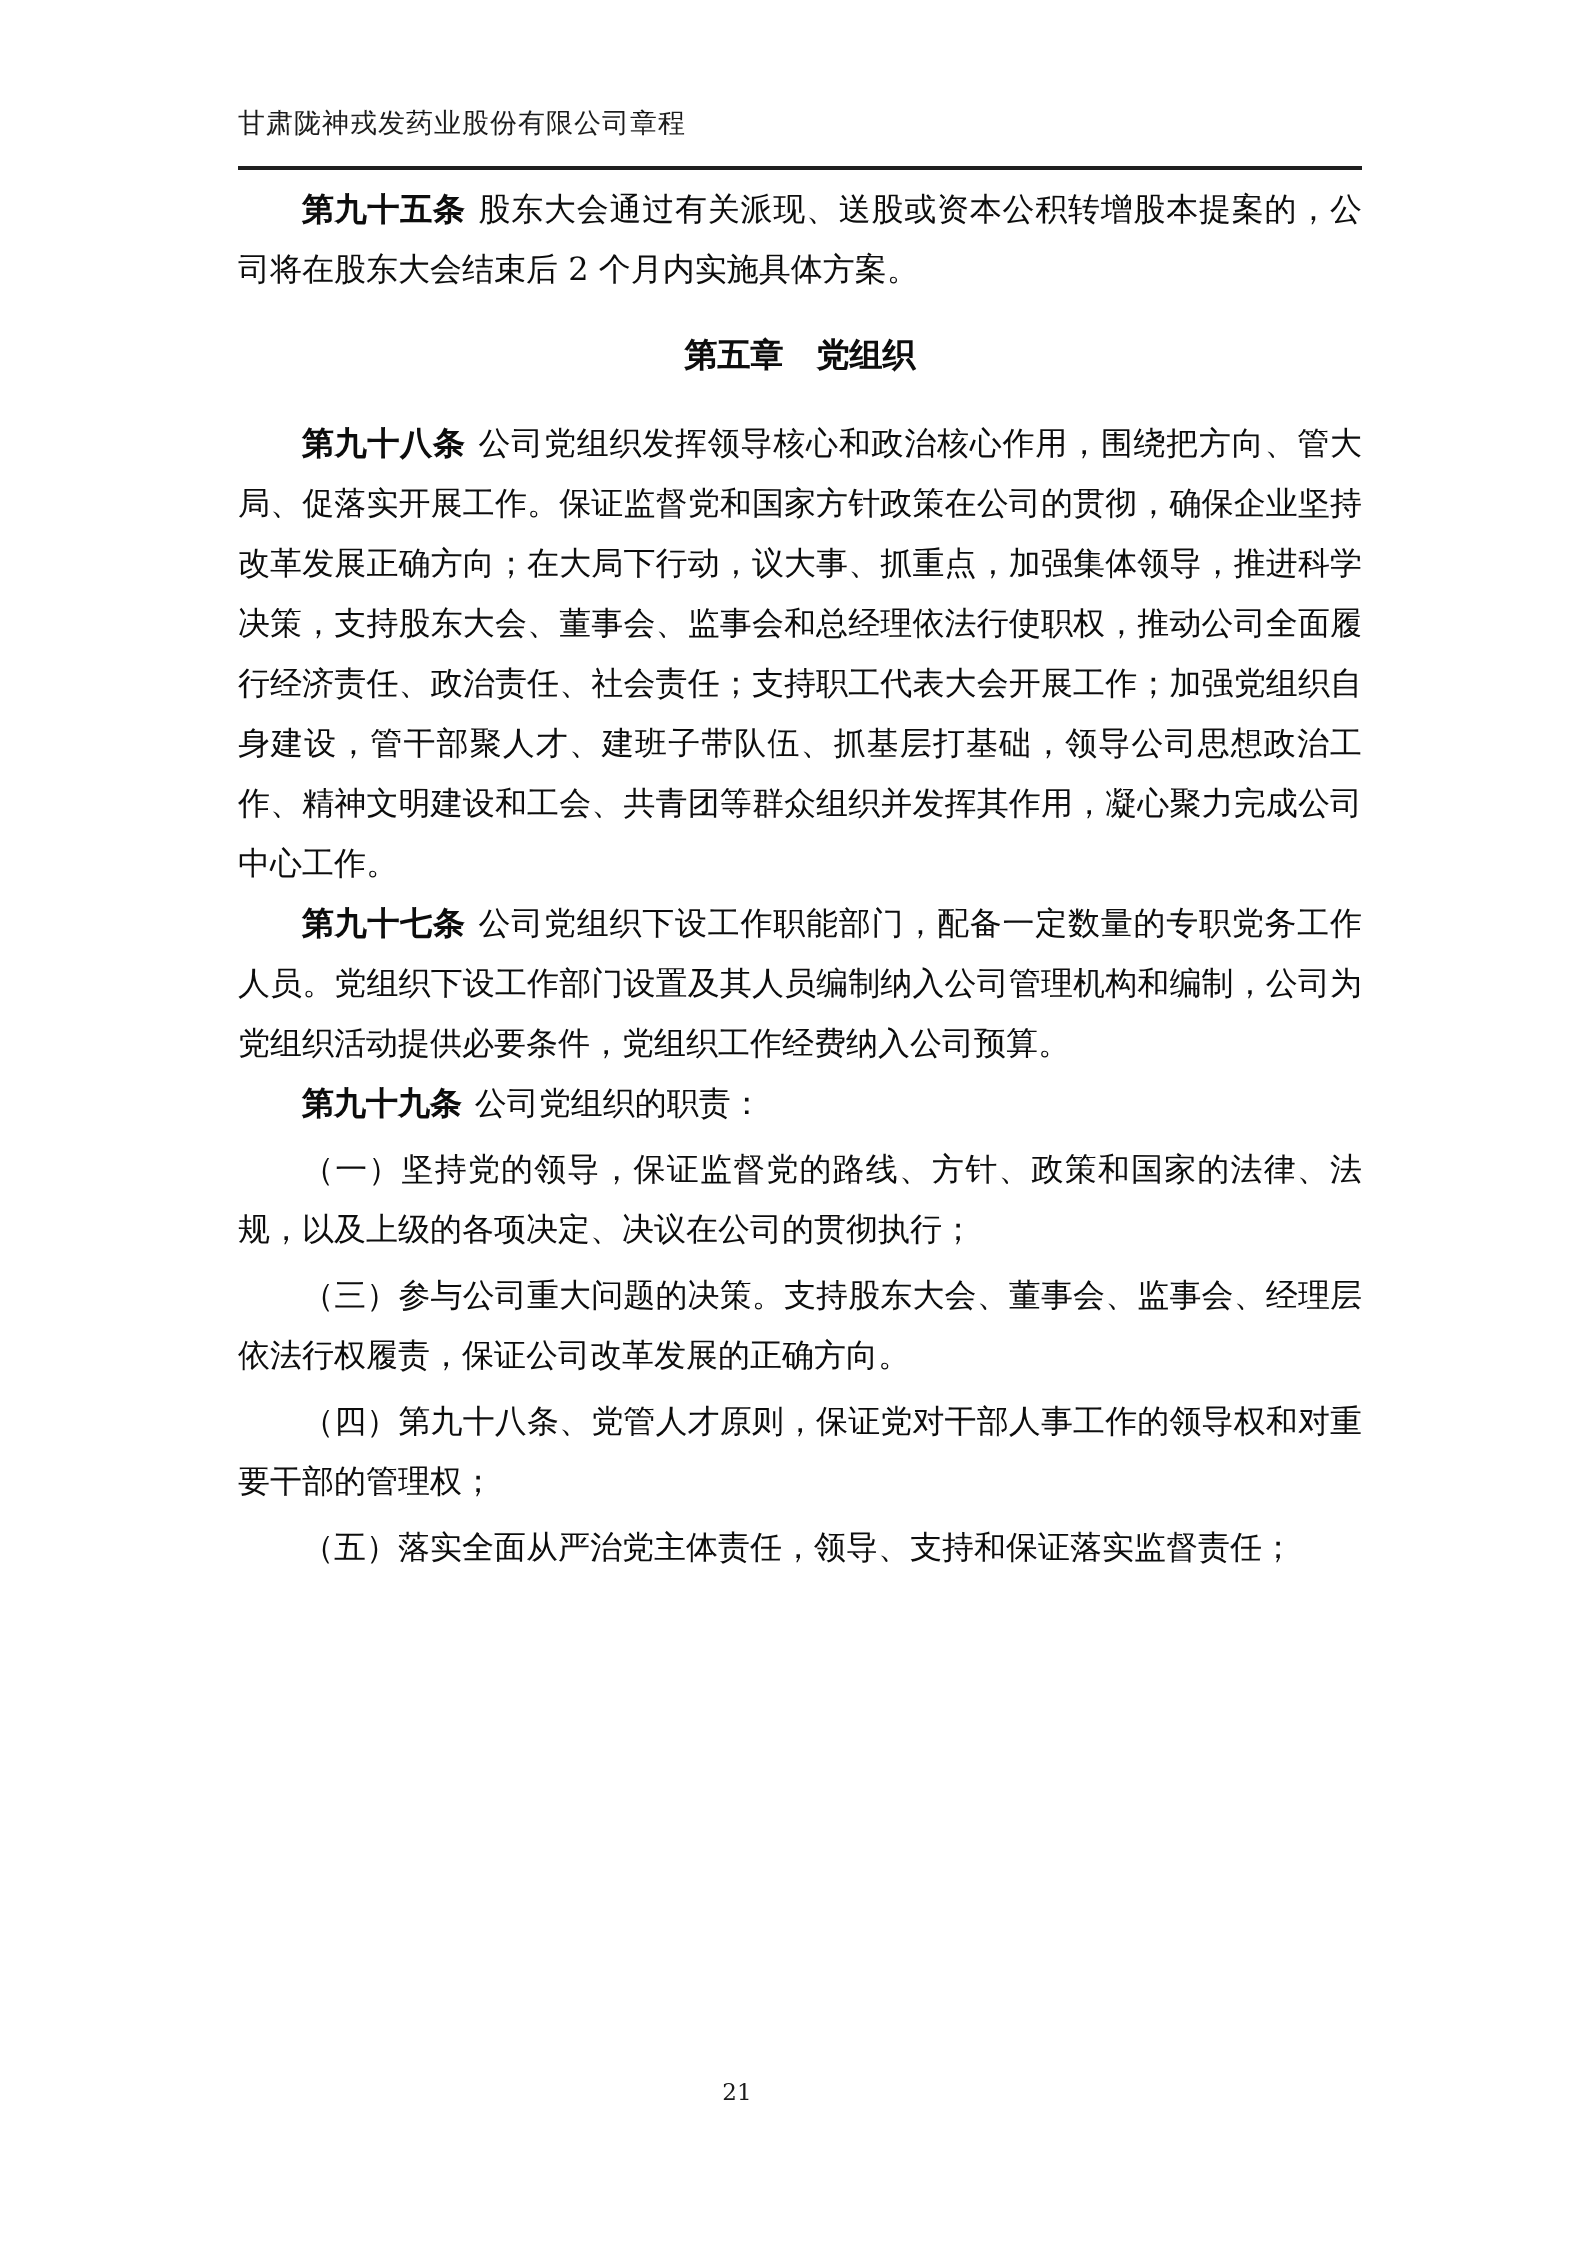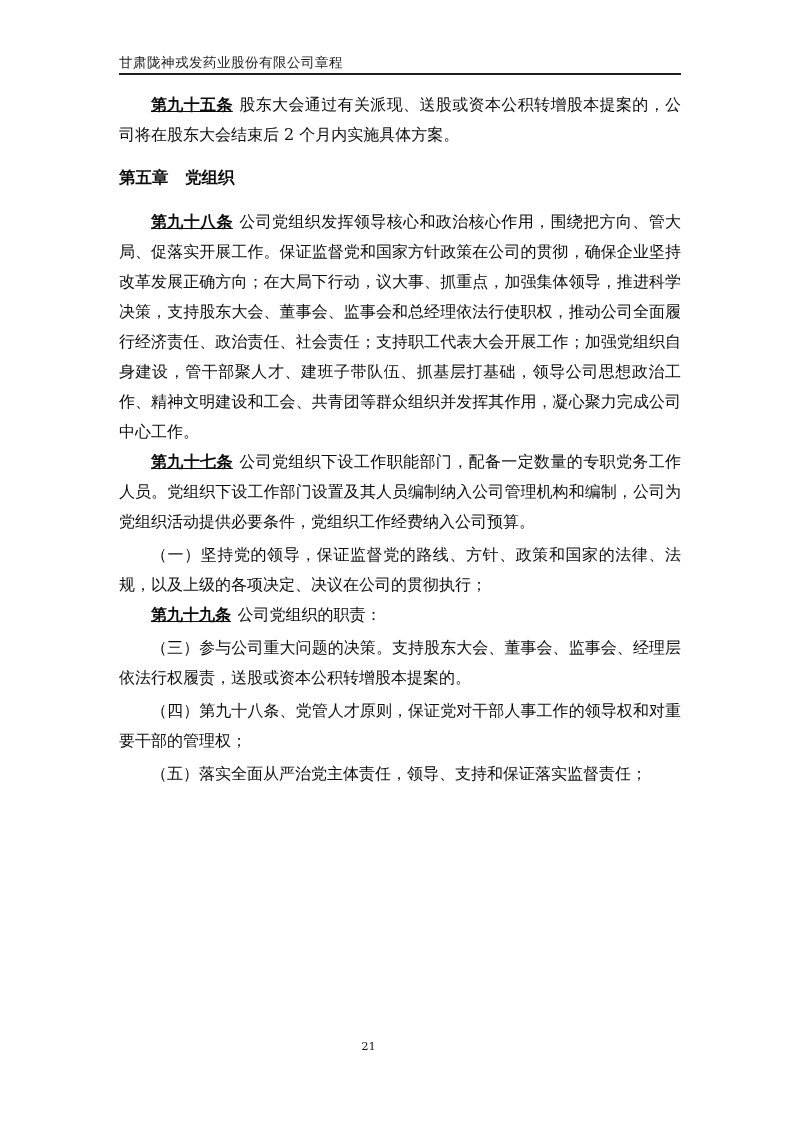--- a/index.html
+++ b/index.html
@@ -19,45 +19,45 @@
   .doc-header {
     position: absolute;
     left: 119px;
     top: 54px;
     width: 562px;
     font-size: 13.5px;
     line-height: 17px;
     letter-spacing: 0.5px;
     color: #1c1c1c;
     border-bottom: 2px solid #1f1f1f;
-    padding-bottom: 2px;
+    padding-bottom: 12px;
   }
   .doc-body {
     position: absolute;
     left: 119px;
     top: 90px;
     width: 562px;
     font-size: 16px;
     line-height: 30px;
     text-align: justify;
     text-justify: inter-ideograph;
     color: #0d0d0d;
   }
   .para {
     margin: 0;
     text-indent: 2em;
   }
   .article-label {
     font-weight: bold;
     margin-right: 0.4em;
-    text-decoration: underline;
   }
   .chapter-heading {
     margin: 13px 0 14px 0;
     text-indent: 0;
+    text-align: center;
     font-weight: bold;
     font-size: 16.5px;
     line-height: 30px;
   }
   .clause {
     margin-top: 3px;
   }
   .page-number {
     position: absolute;
     left: 0;
@@ -88,26 +88,26 @@
 
 
     <p class="para">
       <span class="article-label">第九十八条</span><span>公司党组织发挥领导核心和政治核心作用，围绕把方向、管大局、促落实开展工作。保证监督党和国家方针政策在公司的贯彻，确保企业坚持改革发展正确方向；在大局下行动，议大事、抓重点，加强集体领导，推进科学决策，支持股东大会、董事会、监事会和总经理依法行使职权，推动公司全面履行经济责任、政治责任、社会责任；支持职工代表大会开展工作；加强党组织自身建设，管干部聚人才、建班子带队伍、抓基层打基础，领导公司思想政治工作、精神文明建设和工会、共青团等群众组织并发挥其作用，凝心聚力完成公司中心工作。</span>
     </p>
 
     <p class="para">
       <span class="article-label">第九十七条</span><span>公司党组织下设工作职能部门，配备一定数量的专职党务工作人员。党组织下设工作部门设置及其人员编制纳入公司管理机构和编制，公司为党组织活动提供必要条件，党组织工作经费纳入公司预算。</span>
     </p>
 
-    <p class="para clause">（一）坚持党的领导，保证监督党的路线、方针、政策和国家的法律、法规，以及上级的各项决定、决议在公司的贯彻执行；</p>
-
     <p class="para">
       <span class="article-label">第九十九条</span><span>公司党组织的职责：</span>
     </p>
-    <p class="para clause">（三）参与公司重大问题的决策。支持股东大会、董事会、监事会、经理层依法行权履责，送股或资本公积转增股本提案的。</p>
+
+    <p class="para clause">（一）坚持党的领导，保证监督党的路线、方针、政策和国家的法律、法规，以及上级的各项决定、决议在公司的贯彻执行；</p>
+    <p class="para clause">（三）参与公司重大问题的决策。支持股东大会、董事会、监事会、经理层依法行权履责，保证公司改革发展的正确方向。</p>
     <p class="para clause">（四）第九十八条、党管人才原则，保证党对干部人事工作的领导权和对重要干部的管理权；</p>
     <p class="para clause">（五）落实全面从严治党主体责任，领导、支持和保证落实监督责任；</p>
 
   </div>
 
   <div class="page-number">21</div>
 
 </div>
 
 </body></html>

